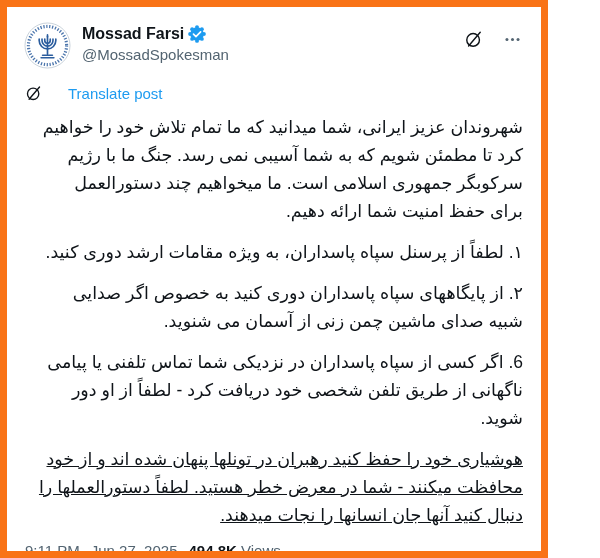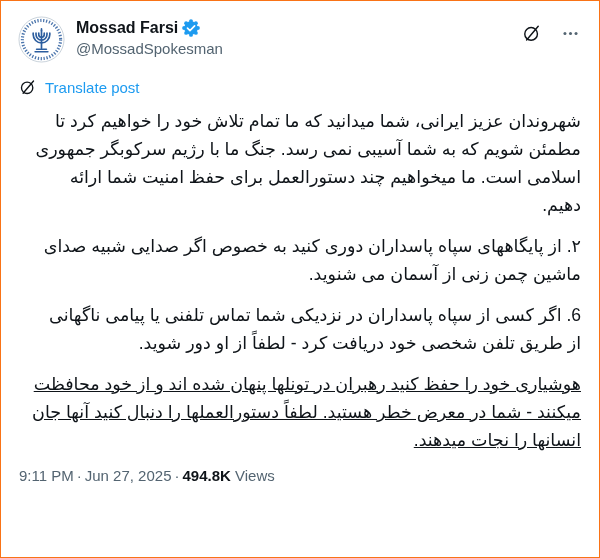--- a/index.html
+++ b/index.html
@@ -1,21 +1,21 @@
 <!DOCTYPE html>
 <html><head>
 <meta charset="utf-8">
 <style>
   * { box-sizing: border-box; }
   html, body { margin: 0; padding: 0; background: #ffffff; }
   .card {
-    width: 600px;
+    width: 548px;
     height: 558px;
     background: #ffffff;
-    border: 1px solid #f97316;
+    border: 7px solid #f97316;
     font-family: "Liberation Sans", "DejaVu Sans", sans-serif;
     color: #0f1419;
     overflow: hidden;
   }
   .header {
     display: flex;
     align-items: flex-start;
     padding: 15px 16px 0 17px;
   }
   .avatar {
@@ -27,21 +27,21 @@
   .names { margin-left: 11px; flex: 1 1 auto; padding-top: 3px; }
   .name-row { display: flex; align-items: center; gap: 4px; }
   .display-name { font-weight: 700; font-size: 16px; color: #0f1419; }
   .handle { font-size: 15px; color: #536471; margin-top: 3px; }
   .header-actions {
     display: flex; align-items: center; gap: 20px;
     padding-top: 8px; padding-right: 3px;
   }
   .icon-btn { cursor: pointer; display: inline-flex; align-items: center; }
   .translate-row {
-    display: flex; align-items: center; gap: 9px;
+    display: flex; align-items: center; gap: 26px;
     padding: 16px 16px 0 18px;
     font-size: 15px; color: #1d9bf0;
     cursor: pointer;
     width: fit-content;
   }
   .post-body { padding: 11px 18px 0 18px; }
   .post-body p {
     margin: 0 0 13px 12px;
     font-size: 17.5px;
     line-height: 28px;
@@ -127,20 +127,21 @@
       <svg width="17" height="17" viewBox="0 0 24 24">
         <circle cx="11.5" cy="12.5" r="8" fill="none" stroke="#0f1419" stroke-width="1.9"></circle>
         <line x1="5.8" y1="20.2" x2="20.5" y2="2.8" stroke="#0f1419" stroke-width="1.9" stroke-linecap="round"></line>
       </svg>
     </span>
     <span>Translate post</span>
   </div>
 
   <div class="post-body" dir="rtl">
     <p>شهروندان عزیز ایرانی، شما میدانید که ما تمام تلاش خود را خواهیم کرد تا مطمئن شویم که به شما آسیبی نمی رسد. جنگ ما با رژیم سرکوبگر جمهوری اسلامی است. ما میخواهیم چند دستورالعمل برای حفظ امنیت شما ارائه دهیم.</p>
+    <p>۱. لطفاً از پرسنل سپاه پاسداران، به ویژه مقامات ارشد دوری کنید.</p>
     <p>۲. از پایگاههای سپاه پاسداران دوری کنید به خصوص اگر صدایی شبیه صدای ماشین چمن زنی از آسمان می شنوید.</p>
     <p>6. اگر کسی از سپاه پاسداران در نزدیکی شما تماس تلفنی یا پیامی ناگهانی از طریق تلفن شخصی خود دریافت کرد - لطفاً از او دور شوید.</p>
     <p>هوشیاری خود را حفظ کنید رهبران در تونلها پنهان شده اند و از خود محافظت میکنند - شما در معرض خطر هستید. لطفاً دستورالعملها را دنبال کنید آنها جان انسانها را نجات میدهند.</p>
   </div>
 
   <div class="footer">
     <span>9:11 PM</span><span class="sep">·</span><span>Jun 27, 2025</span><span class="sep">·</span><span class="views-count">494.8K</span>
     <span>Views</span>
   </div>
 

